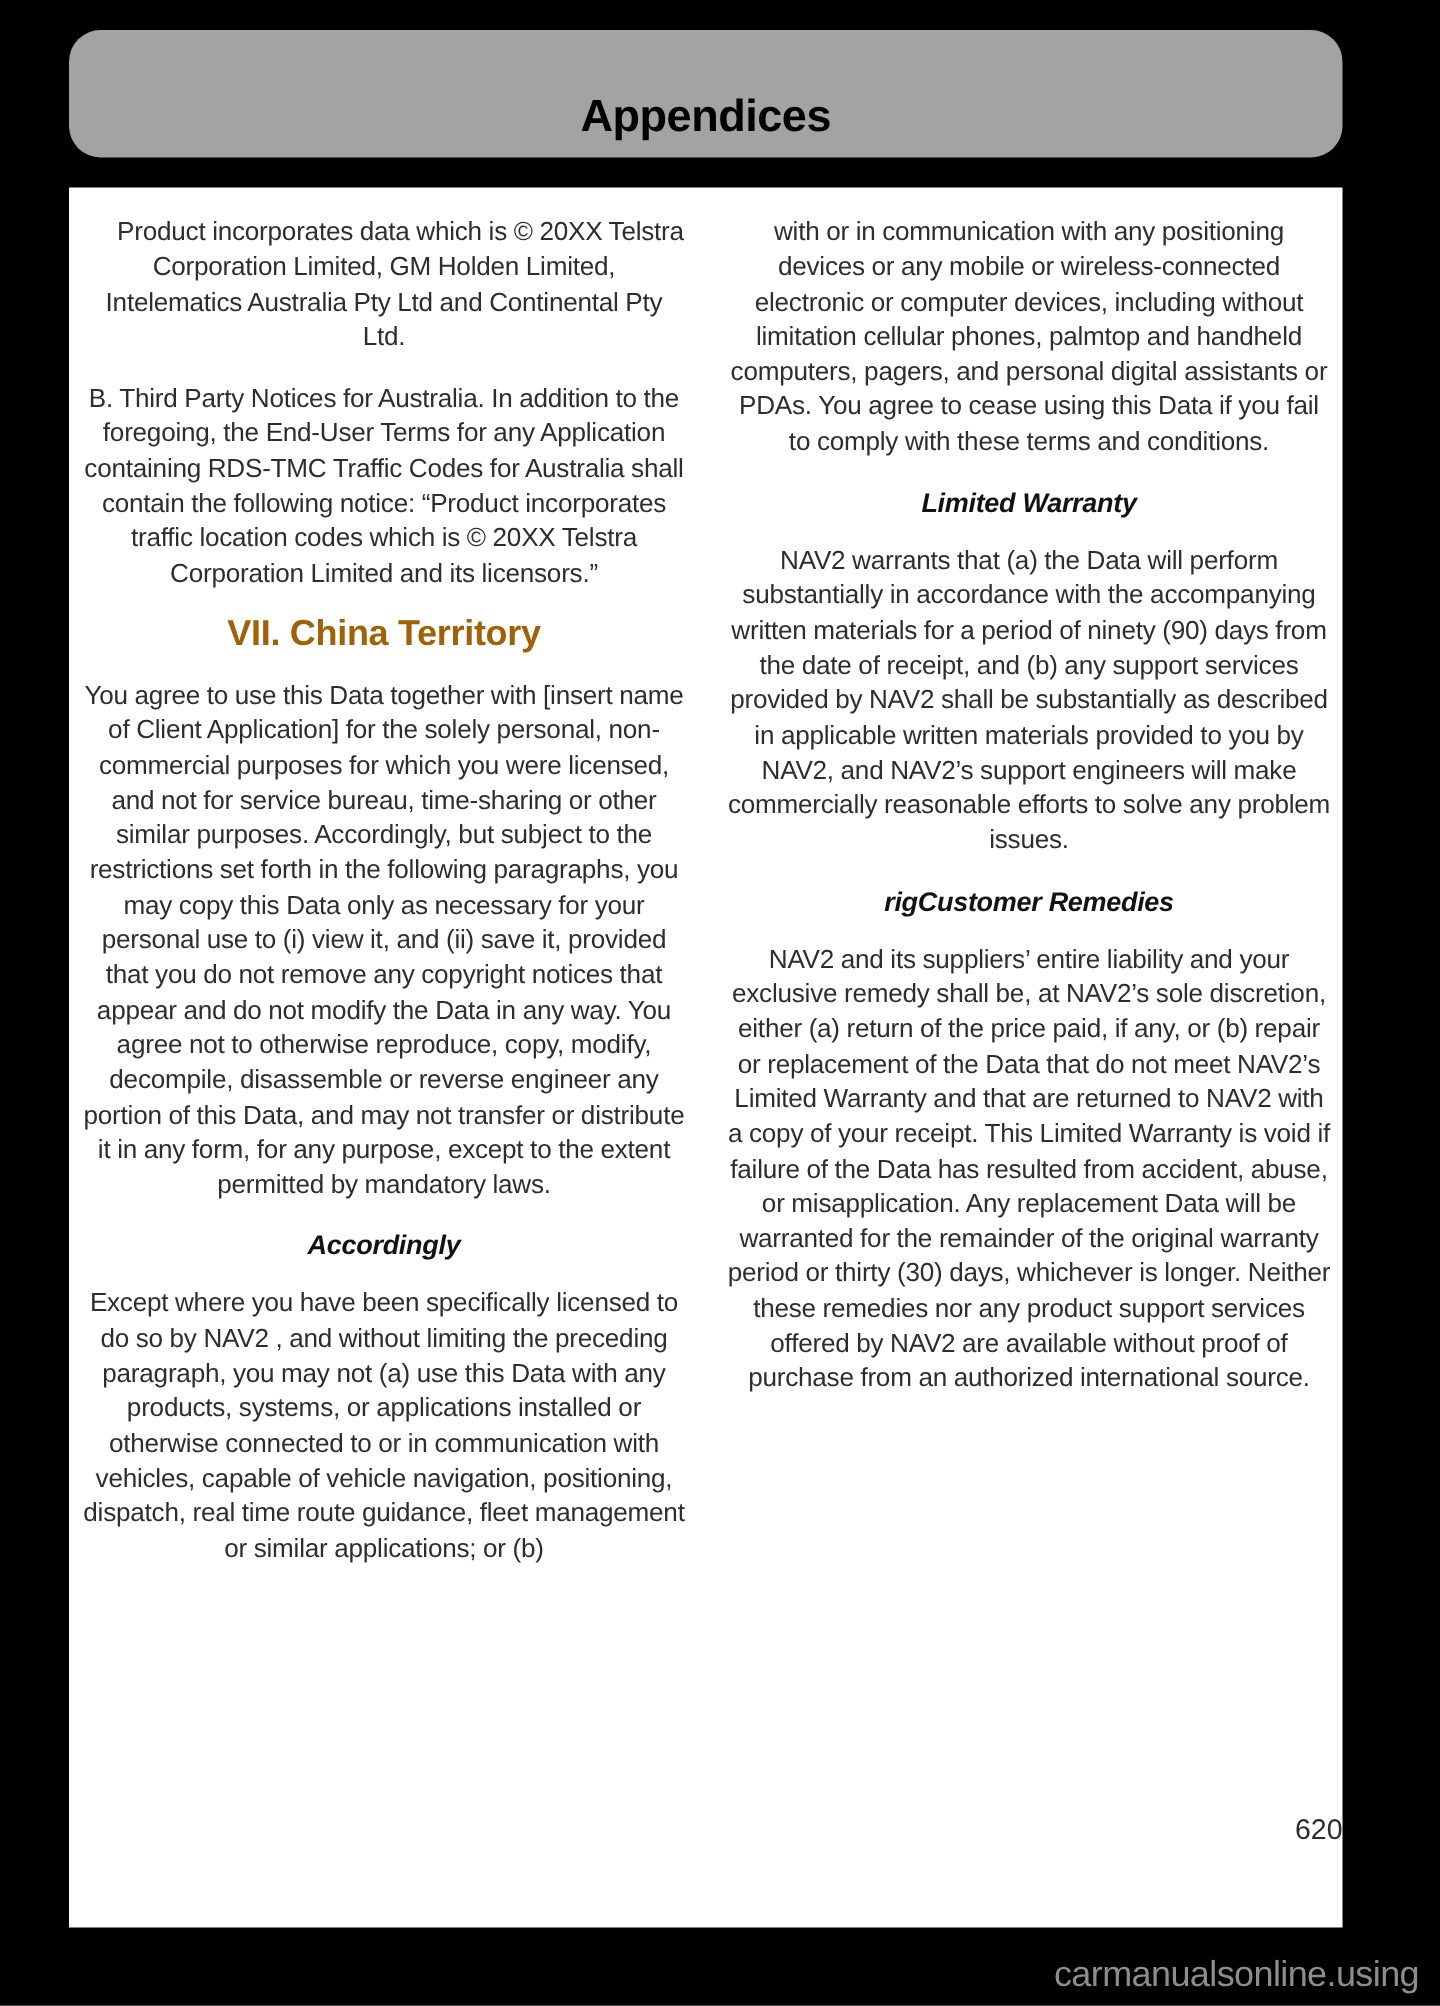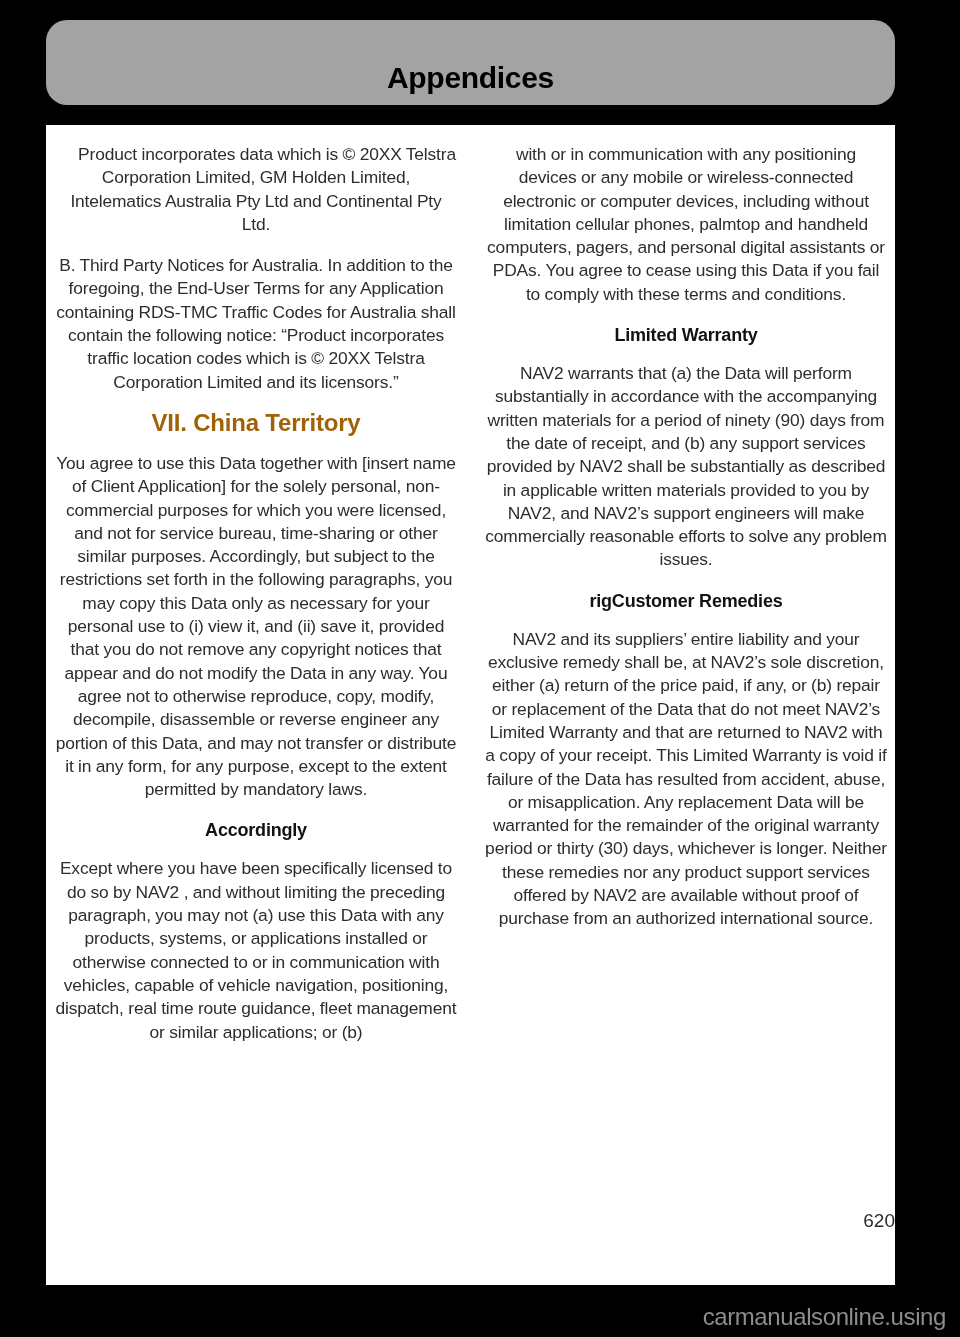--- a/index.html
+++ b/index.html
@@ -79,20 +79,21 @@
     font-size: 24px;
     font-weight: bold;
     color: #a16207;
     margin: 4px 0 18px 0;
     letter-spacing: -0.2px;
     line-height: 22px;
   }
   .heading-sub {
     font-size: 18px;
     font-weight: bold;
+    font-style: italic;
     color: #121212;
     margin: 2px 0 16px 0;
     letter-spacing: -0.2px;
     line-height: 22px;
   }
 
   #page-number {
     position: absolute;
     left: 0;
     top: 1085px;

